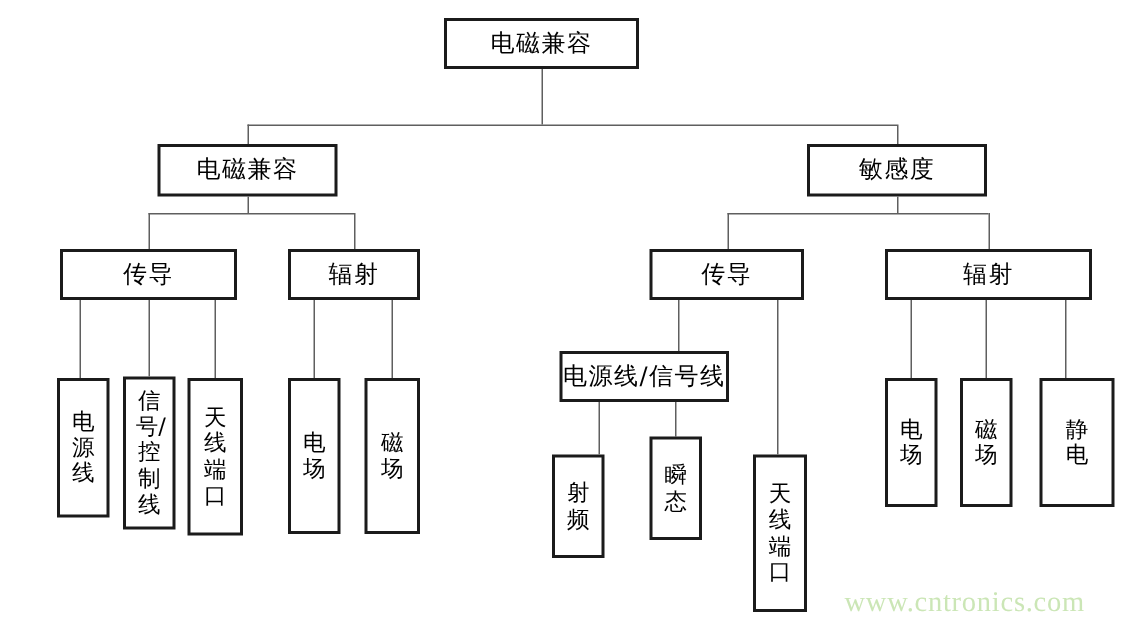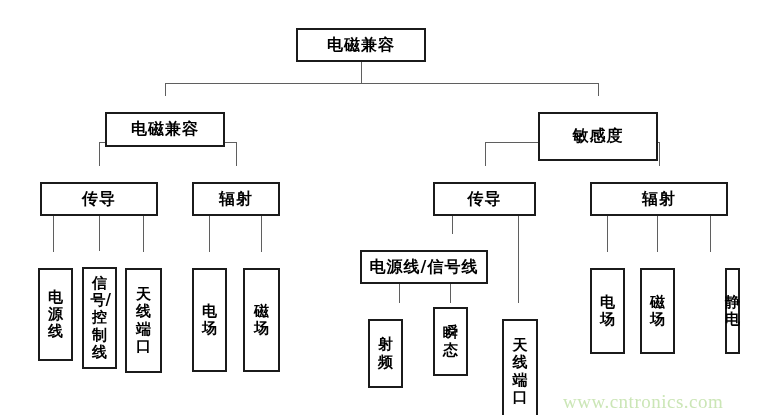--- a/index.html
+++ b/index.html
@@ -4,21 +4,21 @@
 <style>
   html,body{margin:0;padding:0;background:#ffffff;}
   .stage{
     position:relative;width:762px;height:415px;background:#ffffff;overflow:hidden;
     font-family:"DejaVu Sans","Liberation Sans",sans-serif;color:#000;
   }
   .box{
     position:absolute;box-sizing:border-box;background:#fff;
     border:2px solid #1b1b1b;
     display:flex;align-items:center;justify-content:center;
-    font-size:16px;font-weight:bold;letter-spacing:1px;text-align:center;margin-top:16px;
+    font-size:16px;font-weight:normal;letter-spacing:1px;text-align:center;
   }
   .vbox{font-size:15px;letter-spacing:0;}
   .vbox .vtxt{
     display:block;width:18px;word-break:break-all;line-height:1.15;text-align:center;
   }
   .hl{position:absolute;height:1px;background:#5f5f5f;}
   .vl{position:absolute;width:1px;background:#5f5f5f;}
   .watermark{
     position:absolute;left:563px;top:391px;width:196px;
     font-family:Liberation Serif, serif;font-size:19px;font-weight:400;
@@ -51,21 +51,21 @@
   <div class="vl" style="left:518px;top:200px;height:103px;"></div>
   <div class="vl" style="left:399px;top:268px;height:35px;"></div>
   <div class="vl" style="left:450px;top:268px;height:35px;"></div>
   <div class="vl" style="left:607px;top:200px;height:52px;"></div>
   <div class="vl" style="left:657px;top:200px;height:52px;"></div>
   <div class="vl" style="left:710px;top:200px;height:52px;"></div>
 
   <div class="box" style="left:296px;top:12px;width:130px;height:34px;">电磁兼容</div>
 
   <div class="box" style="left:105px;top:96px;width:120px;height:35px;">电磁兼容</div>
-  <div class="box" style="left:538px;top:96px;width:120px;height:49px;">敏感度</div>
+  <div class="box" style="left:538px;top:96px;width:120px;height:35px;">敏感度</div>
 
   <div class="box" style="left:40px;top:166px;width:118px;height:34px;">传导</div>
   <div class="box" style="left:192px;top:166px;width:88px;height:34px;">辐射</div>
   <div class="box" style="left:433px;top:166px;width:103px;height:34px;">传导</div>
   <div class="box" style="left:590px;top:166px;width:138px;height:34px;">辐射</div>
 
   <div class="box vbox" style="left:38px;top:252px;width:35px;height:93px;">
     <span class="vtxt">电源线</span>
   </div>
   <div class="box vbox" style="left:82px;top:251px;width:35px;height:102px;">
@@ -75,36 +75,36 @@
     <span class="vtxt">天线端口</span>
   </div>
 
   <div class="box vbox" style="left:192px;top:252px;width:35px;height:104px;">
     <span class="vtxt">电场</span>
   </div>
   <div class="box vbox" style="left:243px;top:252px;width:37px;height:104px;">
     <span class="vtxt">磁场</span>
   </div>
 
-  <div class="box" style="left:360px;top:234px;width:128px;height:34px;">电源线/信号线</div>
+  <div class="box" style="left:373px;top:234px;width:113px;height:34px;">电源线/信号线</div>
   <div class="box vbox" style="left:368px;top:303px;width:35px;height:69px;">
     <span class="vtxt">射频</span>
   </div>
   <div class="box vbox" style="left:433px;top:291px;width:35px;height:69px;">
     <span class="vtxt">瞬态</span>
   </div>
   <div class="box vbox" style="left:502px;top:303px;width:36px;height:105px;">
     <span class="vtxt">天线端口</span>
   </div>
 
   <div class="box vbox" style="left:590px;top:252px;width:35px;height:86px;">
     <span class="vtxt">电场</span>
   </div>
   <div class="box vbox" style="left:640px;top:252px;width:35px;height:86px;">
     <span class="vtxt">磁场</span>
   </div>
-  <div class="box vbox" style="left:725px;top:252px;width:15px;height:86px;">
+  <div class="box vbox" style="left:693px;top:252px;width:50px;height:86px;">
     <span class="vtxt">静电</span>
   </div>
 
   <div class="watermark">www.cntronics.com</div>
 
 </div>
 
 </body></html>

